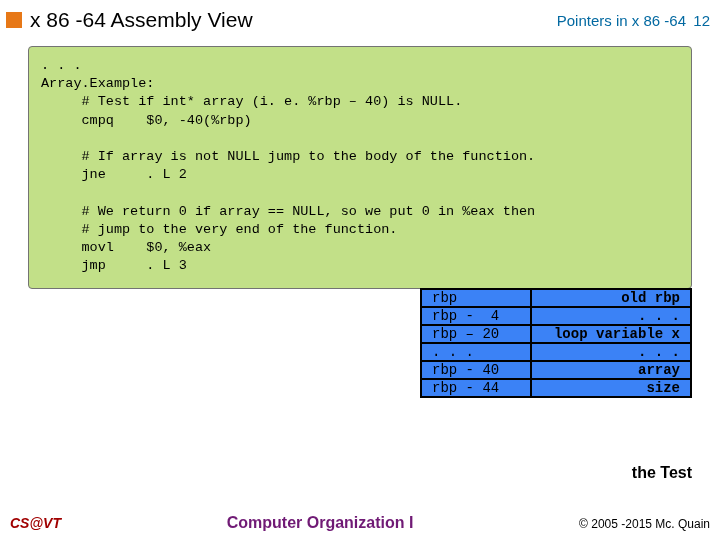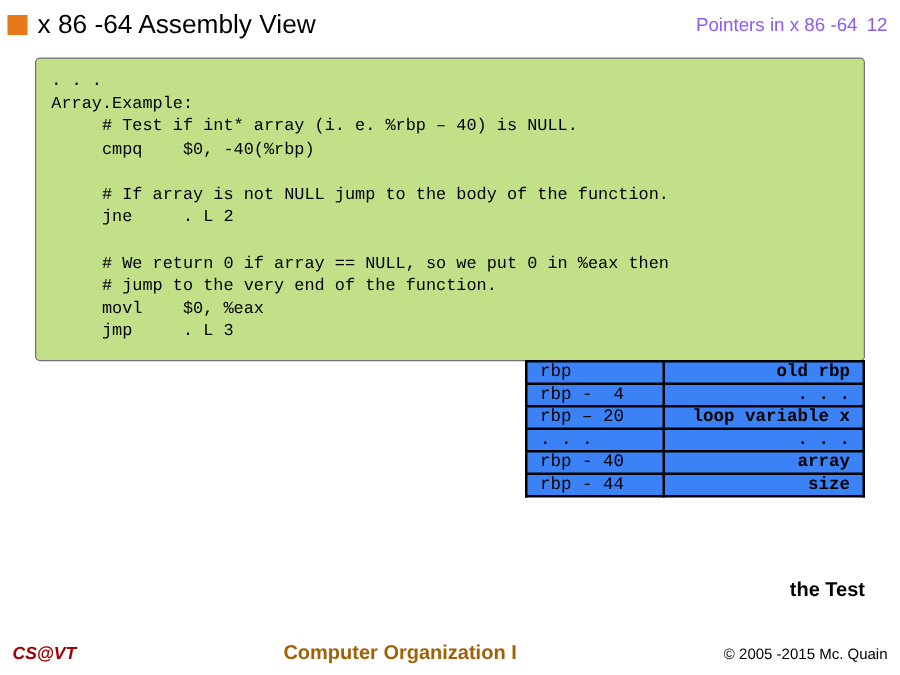--- a/index.html
+++ b/index.html
@@ -13,21 +13,21 @@
   .header {
     display: flex; align-items: center; justify-content: space-between;
     padding: 8px 10px 8px 6px;
     gap: 17px;
   }
   .title-group { display: flex; align-items: center; gap: 8px; }
   .bullet {
     width: 16px; height: 16px; background: #e77817;
   }
   .title { font-size: 21px; font-weight: 400; color: #000; }
-  .topright { font-size: 15px; color: #8b5cf6; display: flex; gap: 6px; }
+  .topright { font-size: 15px; color: #0369a1; display: flex; gap: 6px; }
   .topright .pagenum { min-width: 18px; text-align: right; }
 
   .codebox {
     margin: 6px 28px 0 28px;
     background: #c2e088;
     border: 1px solid #737373;
     border-radius: 4px;
     padding: 10px 12px 12px 12px;
     font-family: "Courier New", Courier, monospace;
     font-size: 13.5px;
@@ -65,21 +65,21 @@
     font-weight: bold;
   }
 
   .footer {
     position: absolute;
     bottom: 8px; left: 0; right: 0;
     display: flex; align-items: baseline; justify-content: space-between;
     padding: 0 10px;
   }
   .footleft { color: #a00000; font-weight: bold; font-style: italic; font-size: 14px; }
-  .footcenter { color: #a16207; font-weight: bold; font-size: 16px; }
+  .footcenter { color: #701a75; font-weight: bold; font-size: 16px; }
   .footright { font-size: 12px; color: #000; }
 </style>
 </head>
 <body>
 
 <div class="header">
   <div class="title-group">
     <div class="bullet"></div>
     <div class="title">x 86 -64 Assembly View</div>
   </div>

